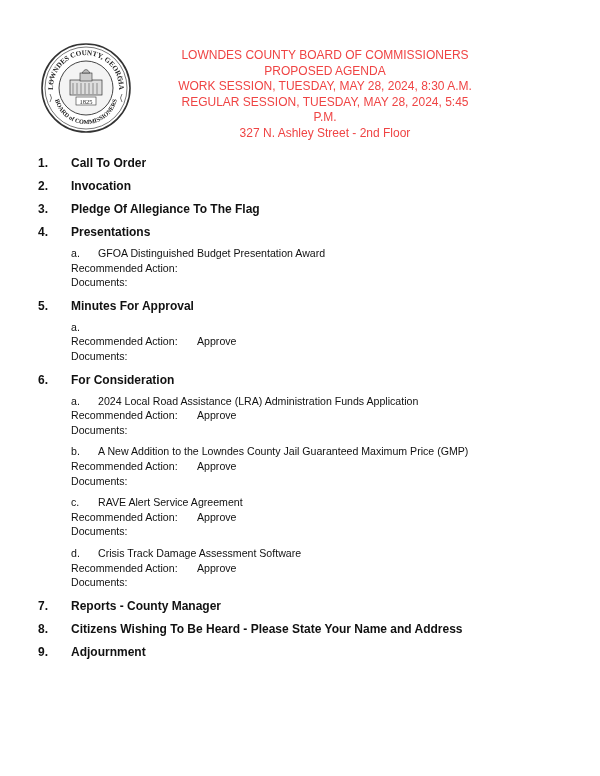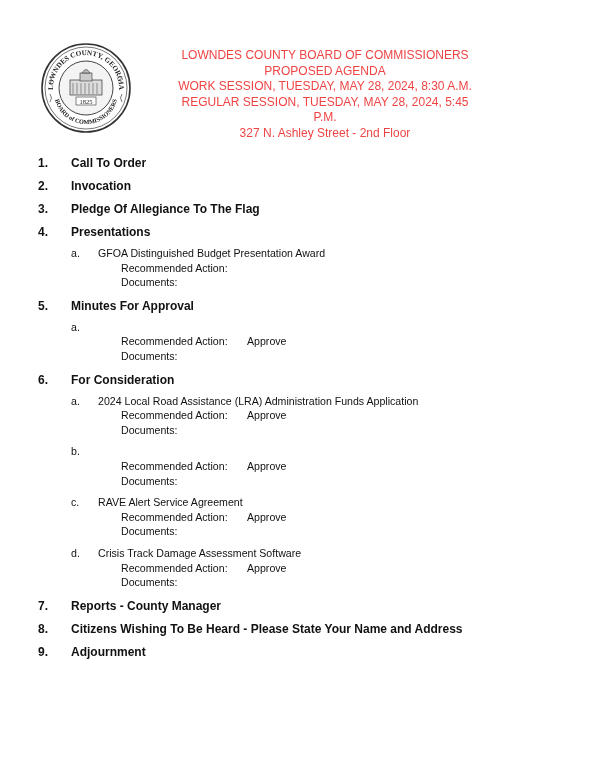--- a/index.html
+++ b/index.html
@@ -9,21 +9,21 @@
             font-family: "Liberation Sans", sans-serif; font-size: 12px; line-height: 15.5px; color: #ef4444; }
   .agenda { position: absolute; left: 38px; top: 155px; width: 540px;
             font-family: "Liberation Sans", sans-serif; }
   .item { position: relative; }
   .item-head { display: flex; font-weight: bold; font-size: 12px; height: 23px; line-height: 17px; }
   .item-num { width: 33px; }
   .sub { position: relative; margin-left: 33px; font-size: 10.6px; line-height: 14.6px; margin-bottom: 8px; margin-top: -1px; }
   .sub-row { display: flex; }
   .sub-letter { width: 27px; padding-left: 0px; }
   .sub-title { }
-  .sub-detail { margin-left: 50px; display: flex; }
+  .sub-detail { display: flex; }
   .sub-detail .lbl { width: 126px; }
 </style>
 </head>
 <body>
 
 <div class="seal">
   <svg width="92" height="92" viewBox="0 0 92 92">
     <circle cx="46" cy="46" r="44" fill="#fff" stroke="#333" stroke-width="1.6"></circle>
     <circle cx="46" cy="46" r="41" fill="none" stroke="#555" stroke-width="0.8"></circle>
     <circle cx="46" cy="46" r="27" fill="#f4f4f4" stroke="#444" stroke-width="1"></circle>
@@ -139,20 +139,21 @@
         <span class="lbl">Recommended Action:</span>
         <span>Approve</span>
       </div>
       <div class="sub-detail">
         <span class="lbl">Documents:</span>
       </div>
     </div>
     <div class="sub">
       <div class="sub-row">
         <span class="sub-letter">b.</span>
+        <span class="sub-title">A New Addition to the Lowndes County Jail Guaranteed Maximum Price (GMP)</span>
       </div>
       <div class="sub-detail">
         <span class="lbl">Recommended Action:</span>
         <span>Approve</span>
       </div>
       <div class="sub-detail">
         <span class="lbl">Documents:</span>
       </div>
     </div>
     <div class="sub">

